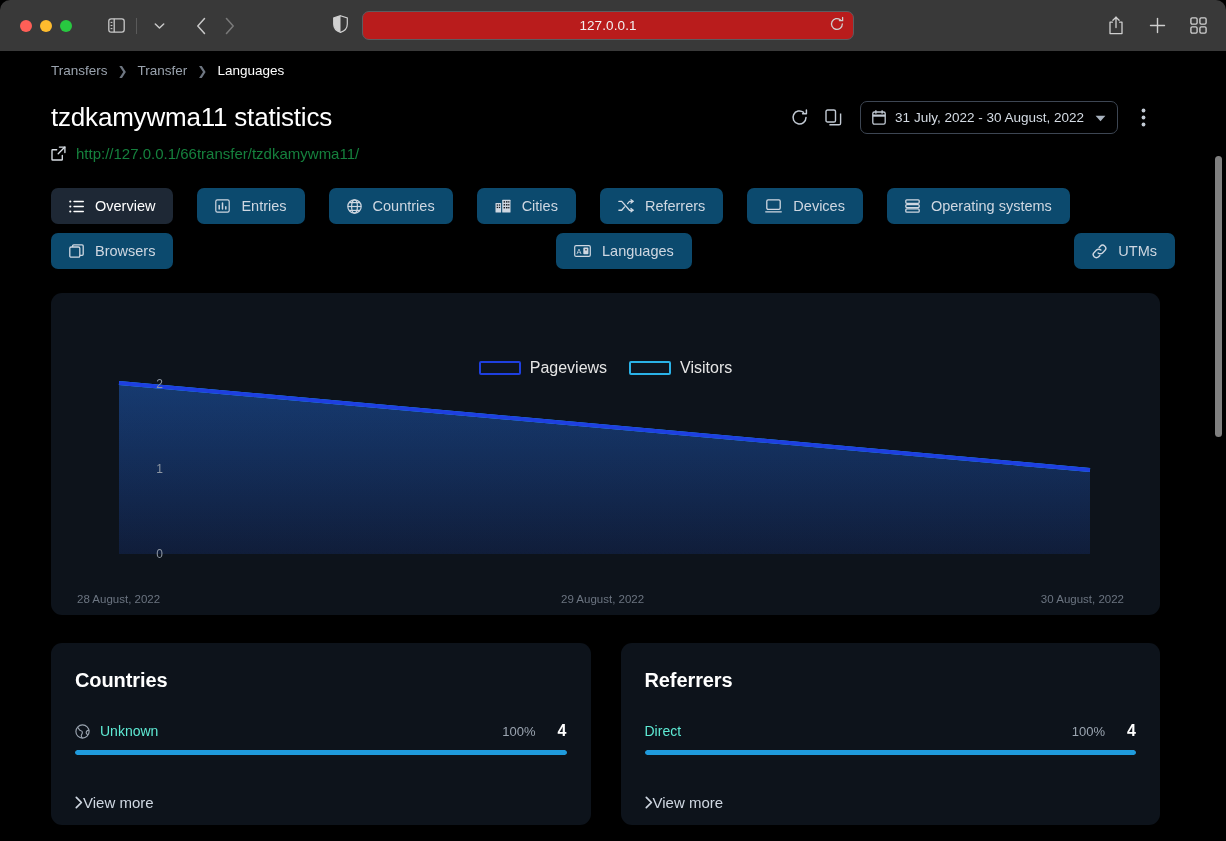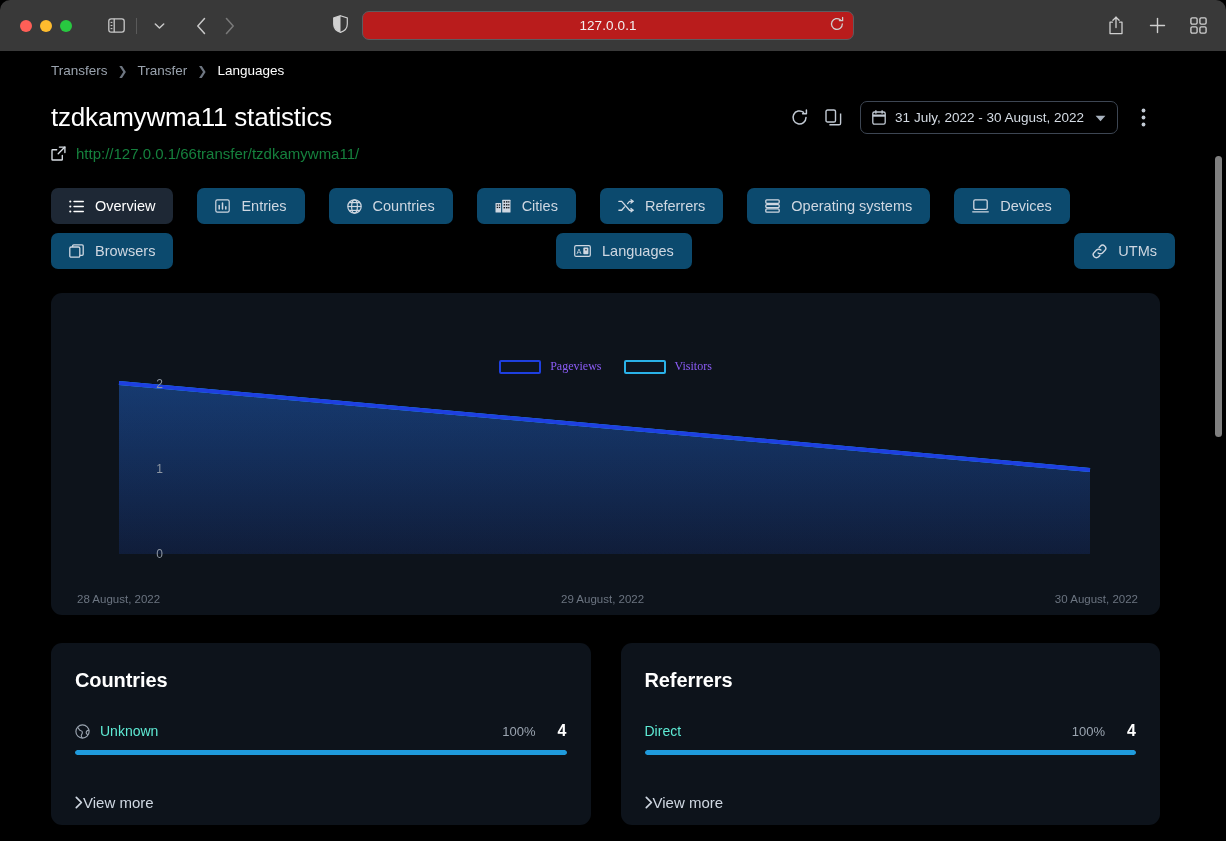--- a/index.html
+++ b/index.html
@@ -146,21 +146,21 @@
   }
   .legend {
     position: absolute; top: 66px; left: 0; width: 100%;
     display: flex; align-items: center; justify-content: center; gap: 22px;
   }
   .legend-item { display: flex; align-items: center; gap: 9px; }
   .legend-swatch {
     width: 42px; height: 14px; border-radius: 2px;
     background: #0e1520;
   }
-  .legend-label { color: #8b5cf6; font-size: 12px; font-family: Liberation Serif, serif; }
+  .legend-label { color: #e5e5e5; font-size: 16px; }
 
   .plot { position: absolute; left: 0; top: 0; width: 100%; height: 100%; }
 
   .y-axis {
     position: absolute; left: 0; top: 0; width: 100%; height: 100%;
     pointer-events: none;
   }
   .y-tick {
     position: absolute; left: 86px; width: 26px;
     text-align: right;
@@ -434,37 +434,37 @@
             <path d="M9.6 4.6 L11.5 2.4 H15"></path>
             <polyline points="13,0.8 15,2.4 13,4.1"></polyline>
             <polyline points="13,9.5 15,11.2 13,12.8"></polyline>
           </svg>
         </span>
         <span>Referrers</span>
       </button>
 
       <button class="tab">
         <span class="ic">
+          <svg width="17" height="14" viewBox="0 0 17 14" fill="none" stroke="currentColor" stroke-width="1.3" stroke-linejoin="round">
+            <rect x="1.8" y="0.9" width="13.4" height="9.4" rx="1.3"></rect>
+            <line x1="0.7" y1="12.8" x2="16.3" y2="12.8" stroke-linecap="round"></line>
+          </svg>
+        </span>
+        <span>Devices</span>
+      </button>
+
+      <button class="tab">
+        <span class="ic">
           <svg width="15" height="14" viewBox="0 0 15 14" fill="none" stroke="currentColor" stroke-width="1.3">
             <rect x="0.8" y="0.8" width="13.4" height="3.5" rx="1"></rect>
             <rect x="0.8" y="5.6" width="13.4" height="3" rx="1"></rect>
             <rect x="0.8" y="9.9" width="13.4" height="3.3" rx="1"></rect>
           </svg>
         </span>
         <span>Operating systems</span>
-      </button>
-
-      <button class="tab">
-        <span class="ic">
-          <svg width="17" height="14" viewBox="0 0 17 14" fill="none" stroke="currentColor" stroke-width="1.3" stroke-linejoin="round">
-            <rect x="1.8" y="0.9" width="13.4" height="9.4" rx="1.3"></rect>
-            <line x1="0.7" y1="12.8" x2="16.3" y2="12.8" stroke-linecap="round"></line>
-          </svg>
-        </span>
-        <span>Devices</span>
       </button>
     </div>
 
     <div class="tabs-row">
       <button class="tab">
         <span class="ic">
           <svg width="15" height="14" viewBox="0 0 15 14" fill="none" stroke="currentColor" stroke-width="1.3" stroke-linejoin="round">
             <rect x="0.8" y="3" width="10" height="10.2" rx="1.3"></rect>
             <path d="M3.6 3 V1.9 A1.1 1.1 0 0 1 4.7 0.8 H13.1 A1.1 1.1 0 0 1 14.2 1.9 V10.2 A1.1 1.1 0 0 1 13.1 11.3 H10.8"></path>
           </svg>
@@ -535,21 +535,21 @@
 
     <div class="y-axis">
       <div class="y-tick" style="top:84px;">2</div>
       <div class="y-tick" style="top:169px;">1</div>
       <div class="y-tick" style="top:254px;">0</div>
     </div>
 
     <div class="x-labels">
       <span class="x-lab" style="left:26px;">28 August, 2022</span>
       <span class="x-lab" style="left:510px;">29 August, 2022</span>
-      <span class="x-lab" style="right:22px;">30 August, 2022</span>
+      <span class="x-lab" style="right:36px;">30 August, 2022</span>
     </div>
 
   </div>
 
   <div class="cards-row">
 
     <div class="stat-card">
       <div class="stat-title">Countries</div>
       <div class="stat-row">
         <div class="stat-label-wrap">

